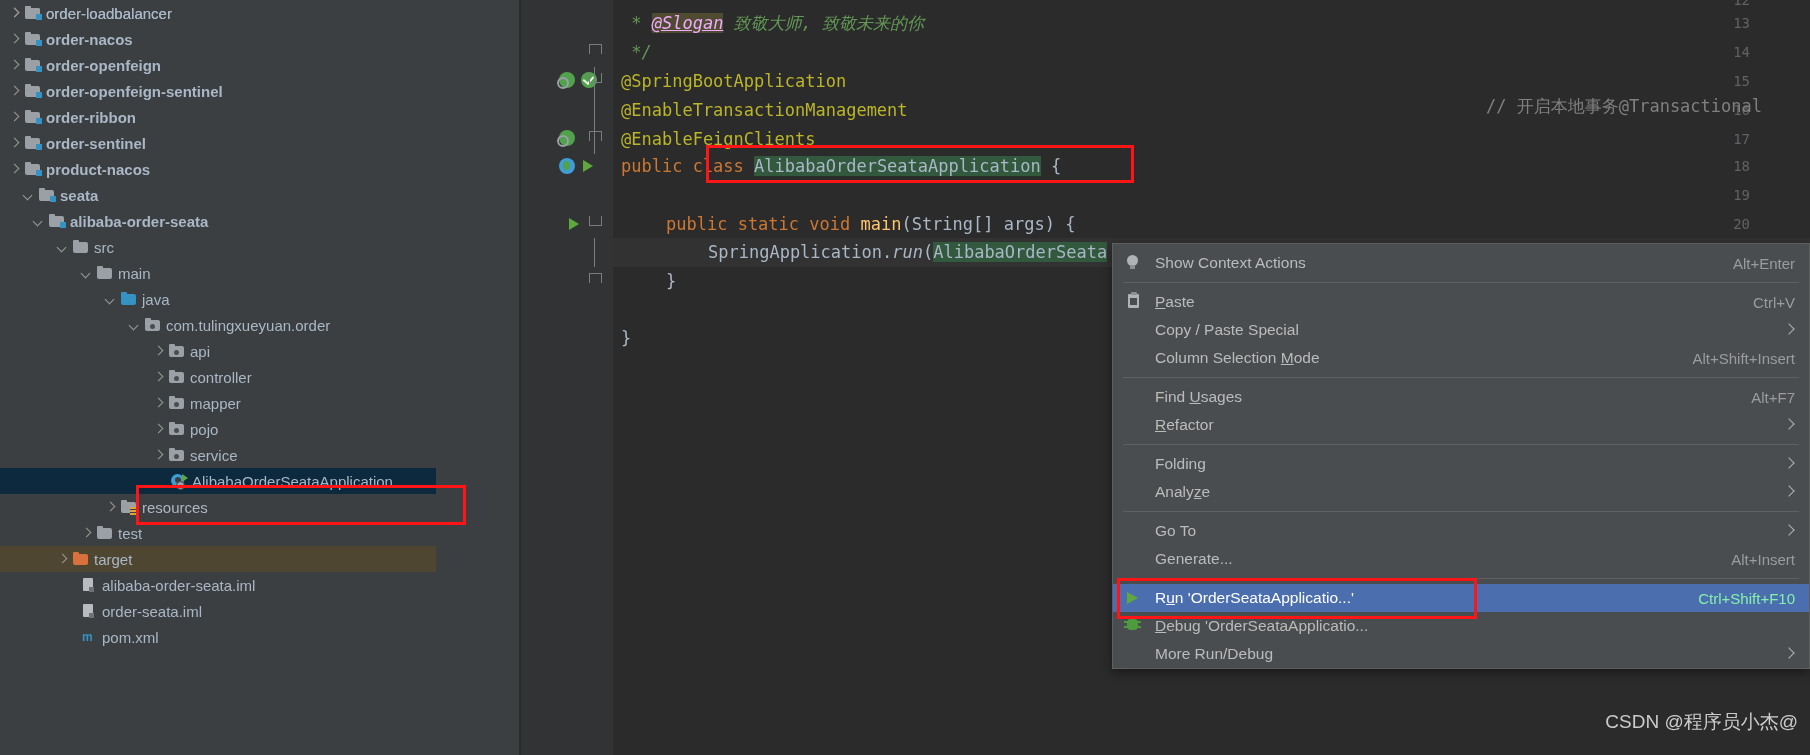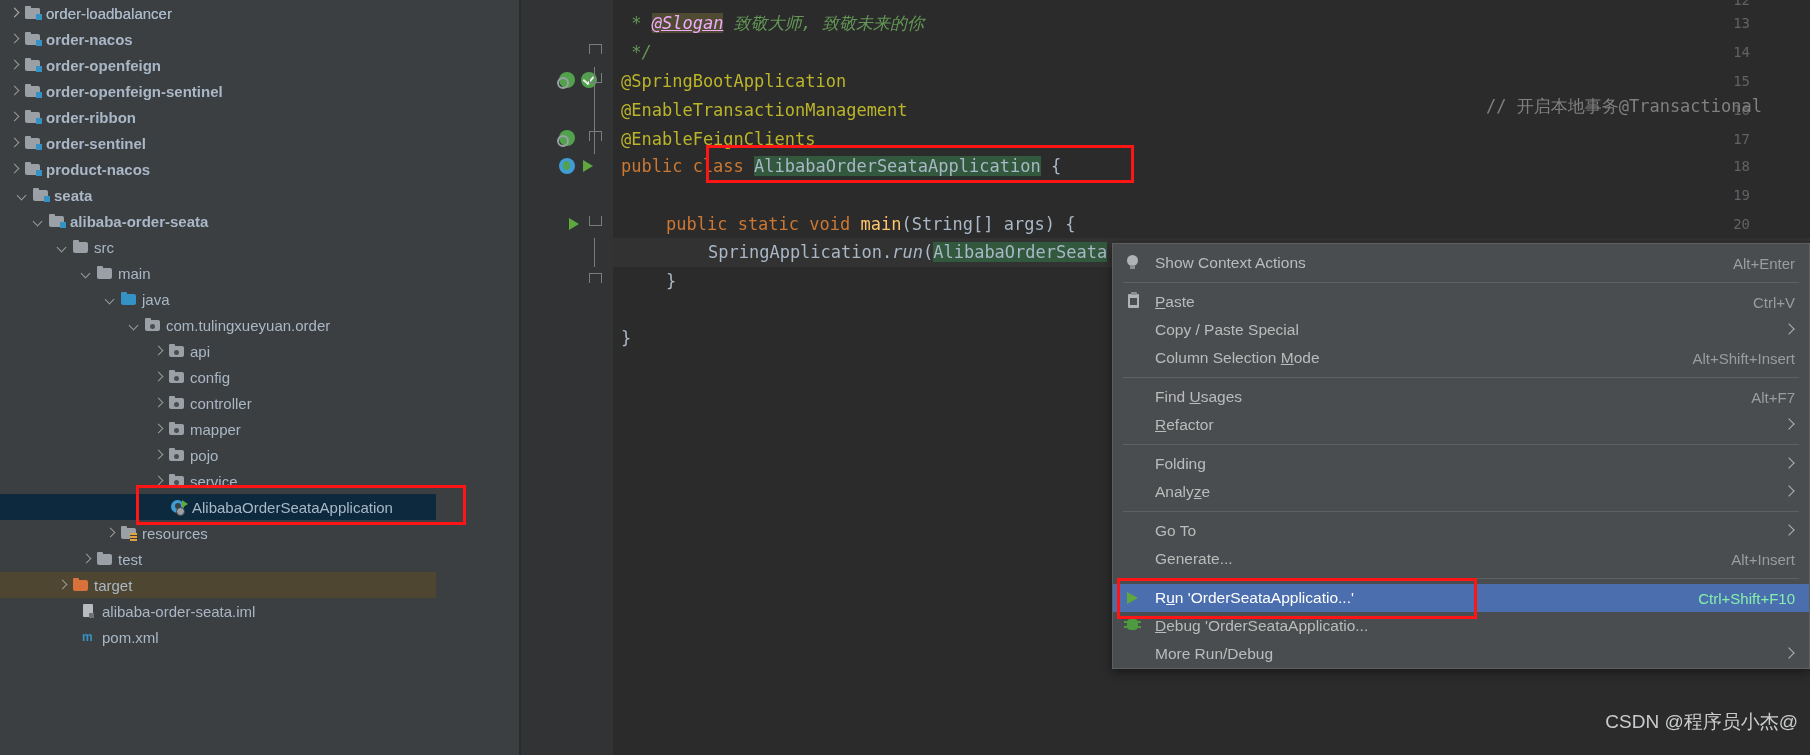--- a/index.html
+++ b/index.html
@@ -407,21 +407,21 @@
         <span class="lbl bold">order-sentinel</span>
       </div>
       <div class="tree-row" style="padding-left:8px">
         <span class="tw has"></span>
         <span class="ico">
             <span class="fold"></span>
             <span class="badge-mod"></span>
           </span>
         <span class="lbl bold">product-nacos</span>
       </div>
-      <div class="tree-row" style="padding-left:16px">
+      <div class="tree-row" style="padding-left:22px">
         <span class="tw has open"></span>
         <span class="ico">
             <span class="fold"></span>
             <span class="badge-mod"></span>
           </span>
         <span class="lbl bold">seata</span>
       </div>
       <div class="tree-row" style="padding-left:32px">
         <span class="tw has open"></span>
         <span class="ico">
@@ -459,28 +459,20 @@
           </span>
         <span class="lbl">com.tulingxueyuan.order</span>
       </div>
       <div class="tree-row" style="padding-left:152px">
         <span class="tw has"></span>
         <span class="ico">
             <span class="fold"></span>
             <span class="badge-pkg"></span>
           </span>
         <span class="lbl">api</span>
-      </div>
-      <div class="tree-row" style="padding-left:152px">
-        <span class="tw has"></span>
-        <span class="ico">
-            <span class="fold"></span>
-            <span class="badge-pkg"></span>
-          </span>
-        <span class="lbl">config</span>
       </div>
       <div class="tree-row" style="padding-left:152px">
         <span class="tw has"></span>
         <span class="ico">
             <span class="fold"></span>
             <span class="badge-pkg"></span>
           </span>
         <span class="lbl">controller</span>
       </div>
       <div class="tree-row" style="padding-left:152px">
@@ -535,20 +527,26 @@
         <span class="ico">
             <span class="fold orange"></span>
           </span>
         <span class="lbl">target</span>
       </div>
       <div class="tree-row" style="padding-left:80px">
         <span class="ico iml">
             <span class="sheet"></span>
           </span>
         <span class="lbl">alibaba-order-seata.iml</span>
+      </div>
+      <div class="tree-row" style="padding-left:80px">
+        <span class="ico iml">
+            <span class="sheet"></span>
+          </span>
+        <span class="lbl">order-seata.iml</span>
       </div>
       <div class="tree-row" style="padding-left:80px">
         <span class="ico xml">
             <span class="m">m</span>
           </span>
         <span class="lbl">pom.xml</span>
       </div>
     </div>
   </div>
 

